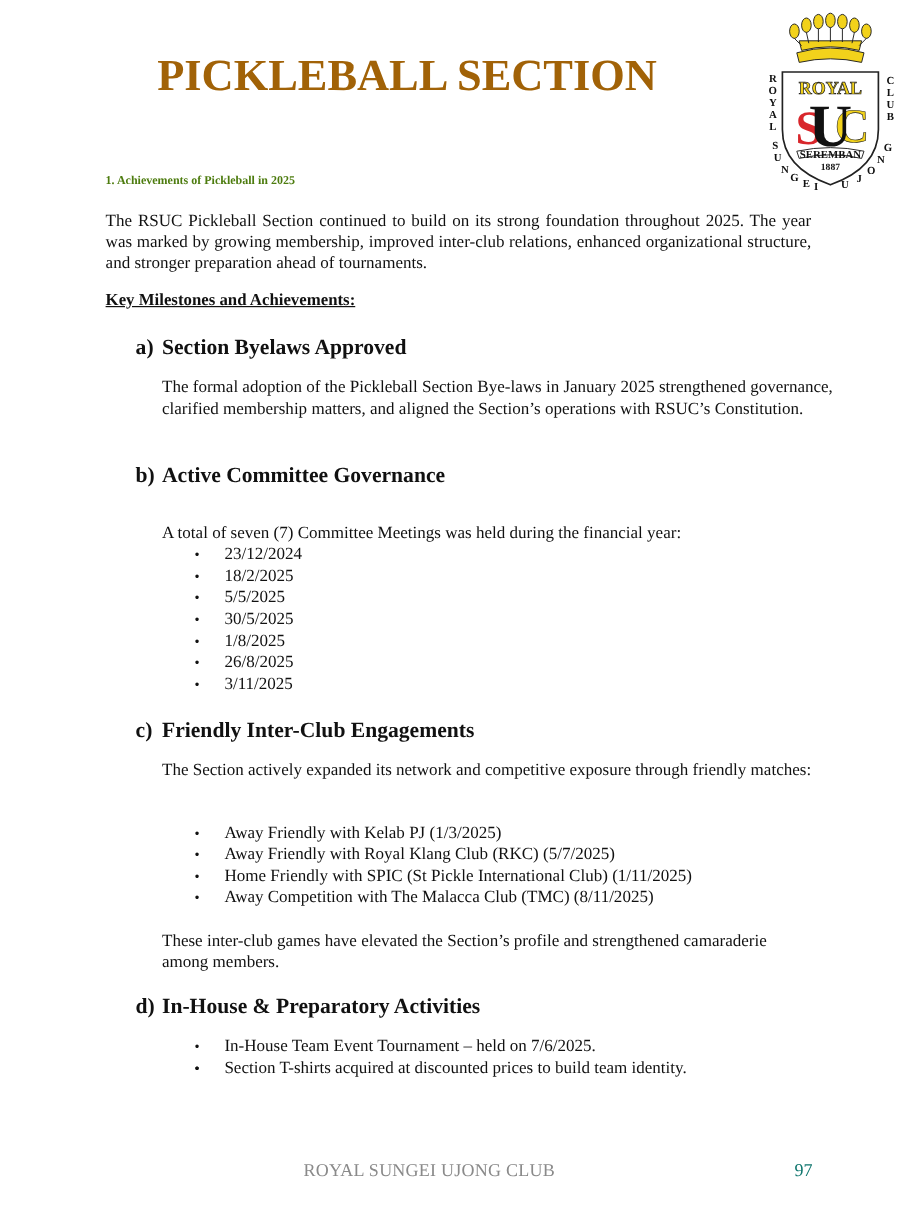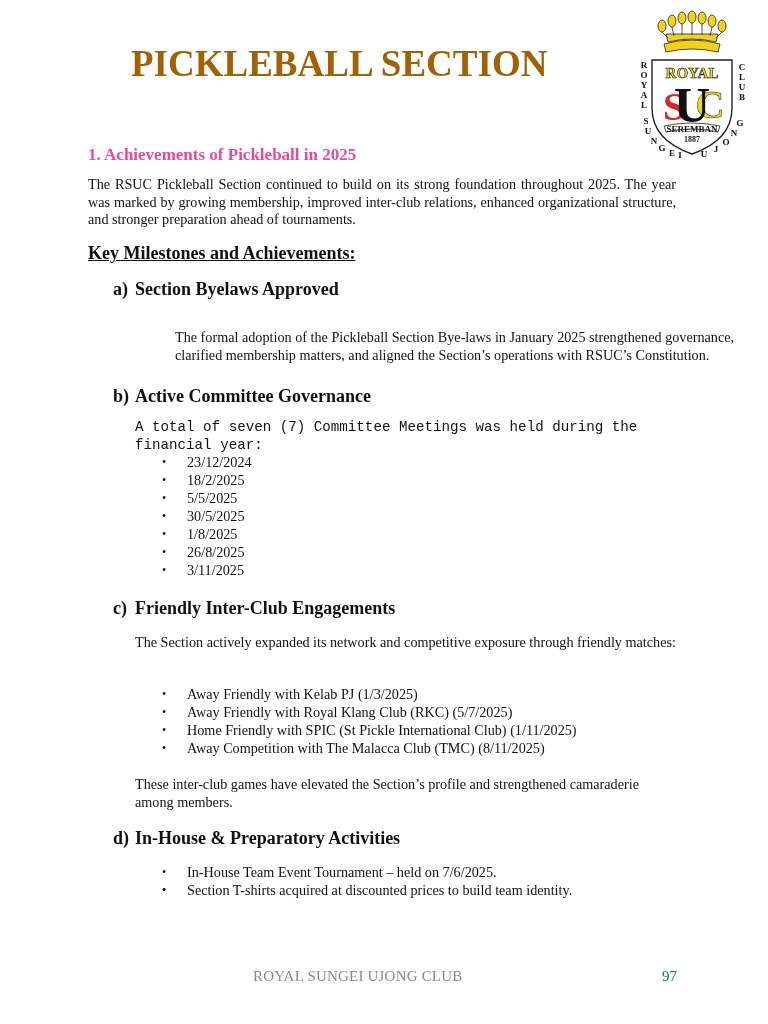--- a/index.html
+++ b/index.html
@@ -8,29 +8,29 @@
     font-family: "Liberation Serif", "DejaVu Serif", serif; color: #111111;
   }
   .title {
     position: absolute; left: 131px; top: 42px;
     font-family: "Liberation Serif", serif; font-weight: bold;
     font-size: 37px; letter-spacing: 0px; color: #a16207; white-space: nowrap;
   }
   .logo { position: absolute; left: 622px; top: 8px; width: 140px; height: 152px; }
   .section-heading {
     position: absolute; left: 88px; top: 145px;
-    font-weight: bold; font-size: 17px; color: #ec4899;
+    font-weight: bold; font-size: 10px; color: #4d7c0f;
   }
   .intro {
     position: absolute; left: 88px; top: 176px; width: 588px;
     font-size: 14.2px; line-height: 17.5px; text-align: justify;
   }
   .key-heading {
     position: absolute; left: 88px; top: 243px;
-    font-weight: bold; font-size: 18px; text-decoration: underline;
+    font-weight: bold; font-size: 14px; text-decoration: underline;
   }
   .sub {
     position: absolute; left: 113px; font-weight: bold; font-size: 18px;
   }
   .sub .lbl { display: inline-block; width: 22px; }
   .para {
     position: absolute; left: 135px; width: 560px;
     font-size: 14.2px; line-height: 18px;
   }
   ul.bul {
@@ -108,26 +108,26 @@
   </svg>
 </div>
 
 <div class="section-heading">1. Achievements of Pickleball in 2025</div>
 <div class="intro">The RSUC Pickleball Section continued to build on its strong foundation throughout 2025. The year was marked by growing membership, improved inter-club relations, enhanced organizational structure, and stronger preparation ahead of tournaments.</div>
 <div class="key-heading">Key Milestones and Achievements:</div>
 
 <div class="sub" style="top:279px;">
   <span class="lbl">a)</span><span>Section Byelaws Approved</span>
 </div>
-<div class="para" style="top:328px;margin-left:40px;">The formal adoption of the Pickleball Section Bye-laws in January 2025 strengthened governance, clarified membership matters, and aligned the Section’s operations with RSUC’s Constitution.</div>
+<div class="para" style="top:314px;">The formal adoption of the Pickleball Section Bye-laws in January 2025 strengthened governance, clarified membership matters, and aligned the Section’s operations with RSUC’s Constitution.</div>
 
 <div class="sub" style="top:386px;">
   <span class="lbl">b)</span><span>Active Committee Governance</span>
 </div>
-<div class="para" style="top:418px;font-family:Liberation Mono, monospace;">A total of seven (7) Committee Meetings was held during the financial year:</div>
+<div class="para" style="top:435px;">A total of seven (7) Committee Meetings was held during the financial year:</div>
 <ul class="bul" style="top:453px;">
   <li><span class="dot">•</span><span>23/12/2024</span></li>
   <li><span class="dot">•</span><span>18/2/2025</span></li>
   <li><span class="dot">•</span><span>5/5/2025</span></li>
   <li><span class="dot">•</span><span>30/5/2025</span></li>
   <li><span class="dot">•</span><span>1/8/2025</span></li>
   <li><span class="dot">•</span><span>26/8/2025</span></li>
   <li><span class="dot">•</span><span>3/11/2025</span></li>
 </ul>
 

